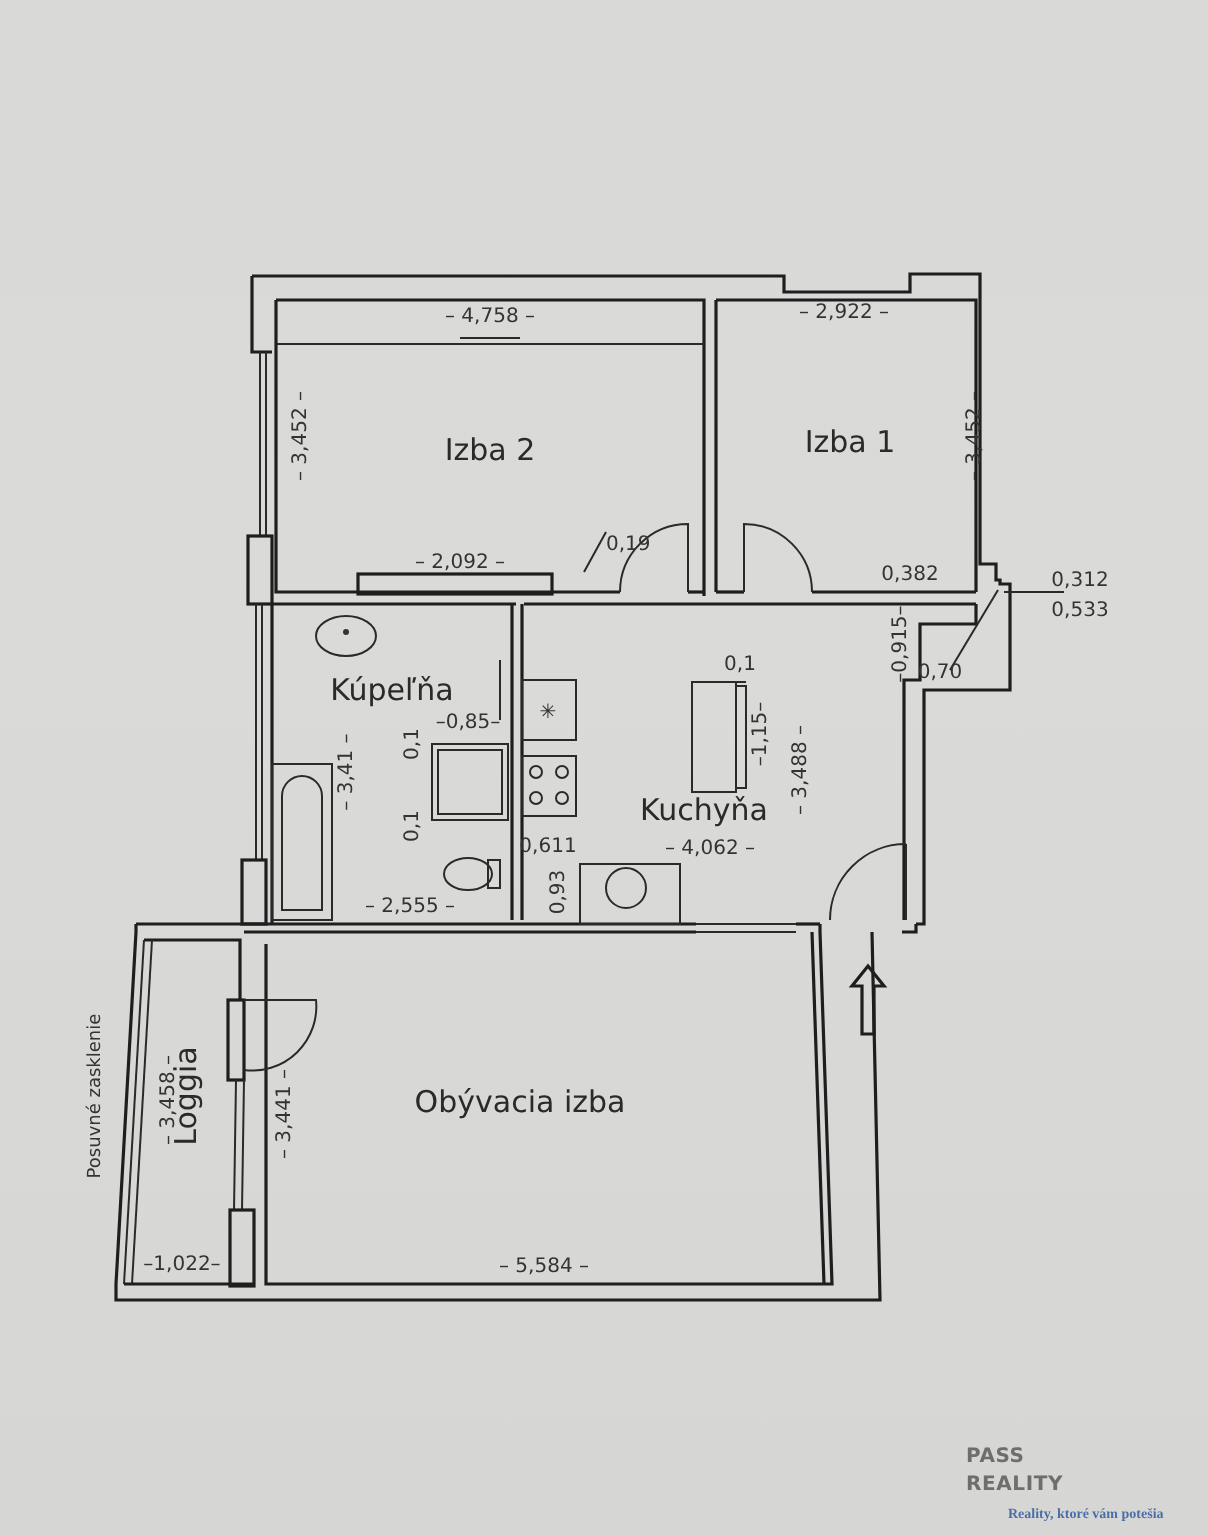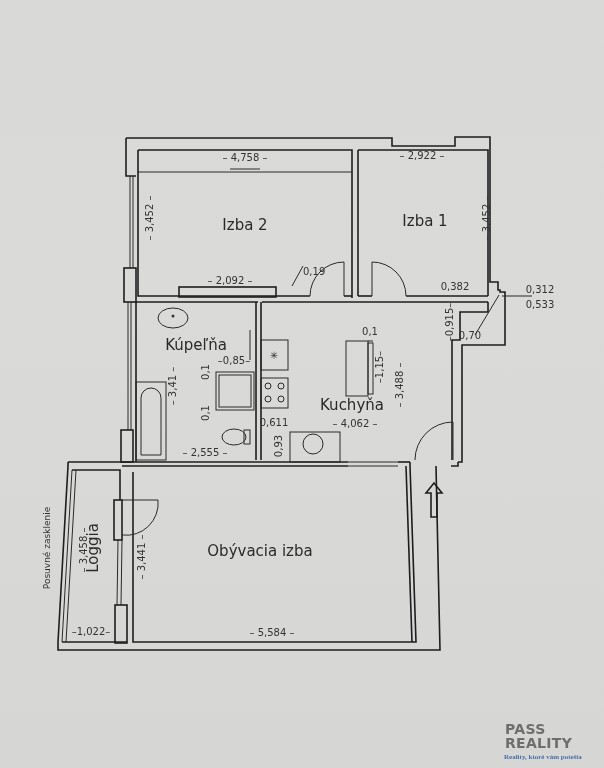--- a/index.html
+++ b/index.html
@@ -4,21 +4,21 @@
 <style>
   html, body { margin: 0; padding: 0; }
   body { width: 604px; height: 768px; background: #dcdcdc; overflow: hidden; position: relative; font-family: "DejaVu Sans", sans-serif; }
   .paper { position: absolute; inset: 0; background: linear-gradient(180deg, #d9d9d8 0%, #dadad9 40%, #d6d6d5 100%); }
   svg { position: absolute; left: 0; top: 0; }
   .wall { fill: none; stroke: #1e1e1e; stroke-width: 1.6; }
   .thin { fill: none; stroke: #2a2a2a; stroke-width: 1; }
   .room { font-family: "DejaVu Sans", sans-serif; font-size: 15px; fill: #2a2a2a; }
   .dim { font-family: "DejaVu Sans", sans-serif; font-size: 10px; fill: #333; }
   .small { font-family: "DejaVu Sans", sans-serif; font-size: 9px; fill: #333; }
-  .watermark { position: absolute; left: 505px; top: 722px; color: #6e6e6e; font-family: "DejaVu Sans", sans-serif; font-weight: bold; font-size: 14px; line-height: 14px; letter-spacing: 0.3px; }
+  .watermark { position: absolute; left: 483px; top: 722px; color: #6e6e6e; font-family: "DejaVu Sans", sans-serif; font-weight: bold; font-size: 10px; line-height: 14px; letter-spacing: 0.3px; }
   .tagline { position: absolute; left: 504px; top: 753px; color: #4a6fa8; font-family: Liberation Serif, serif; font-size: 7px; font-weight: bold; }
 </style>
 </head>
 <body>
 
 <div class="paper"></div>
 
 <svg width="604" height="768" viewBox="0 0 604 768">
 
   <g>

